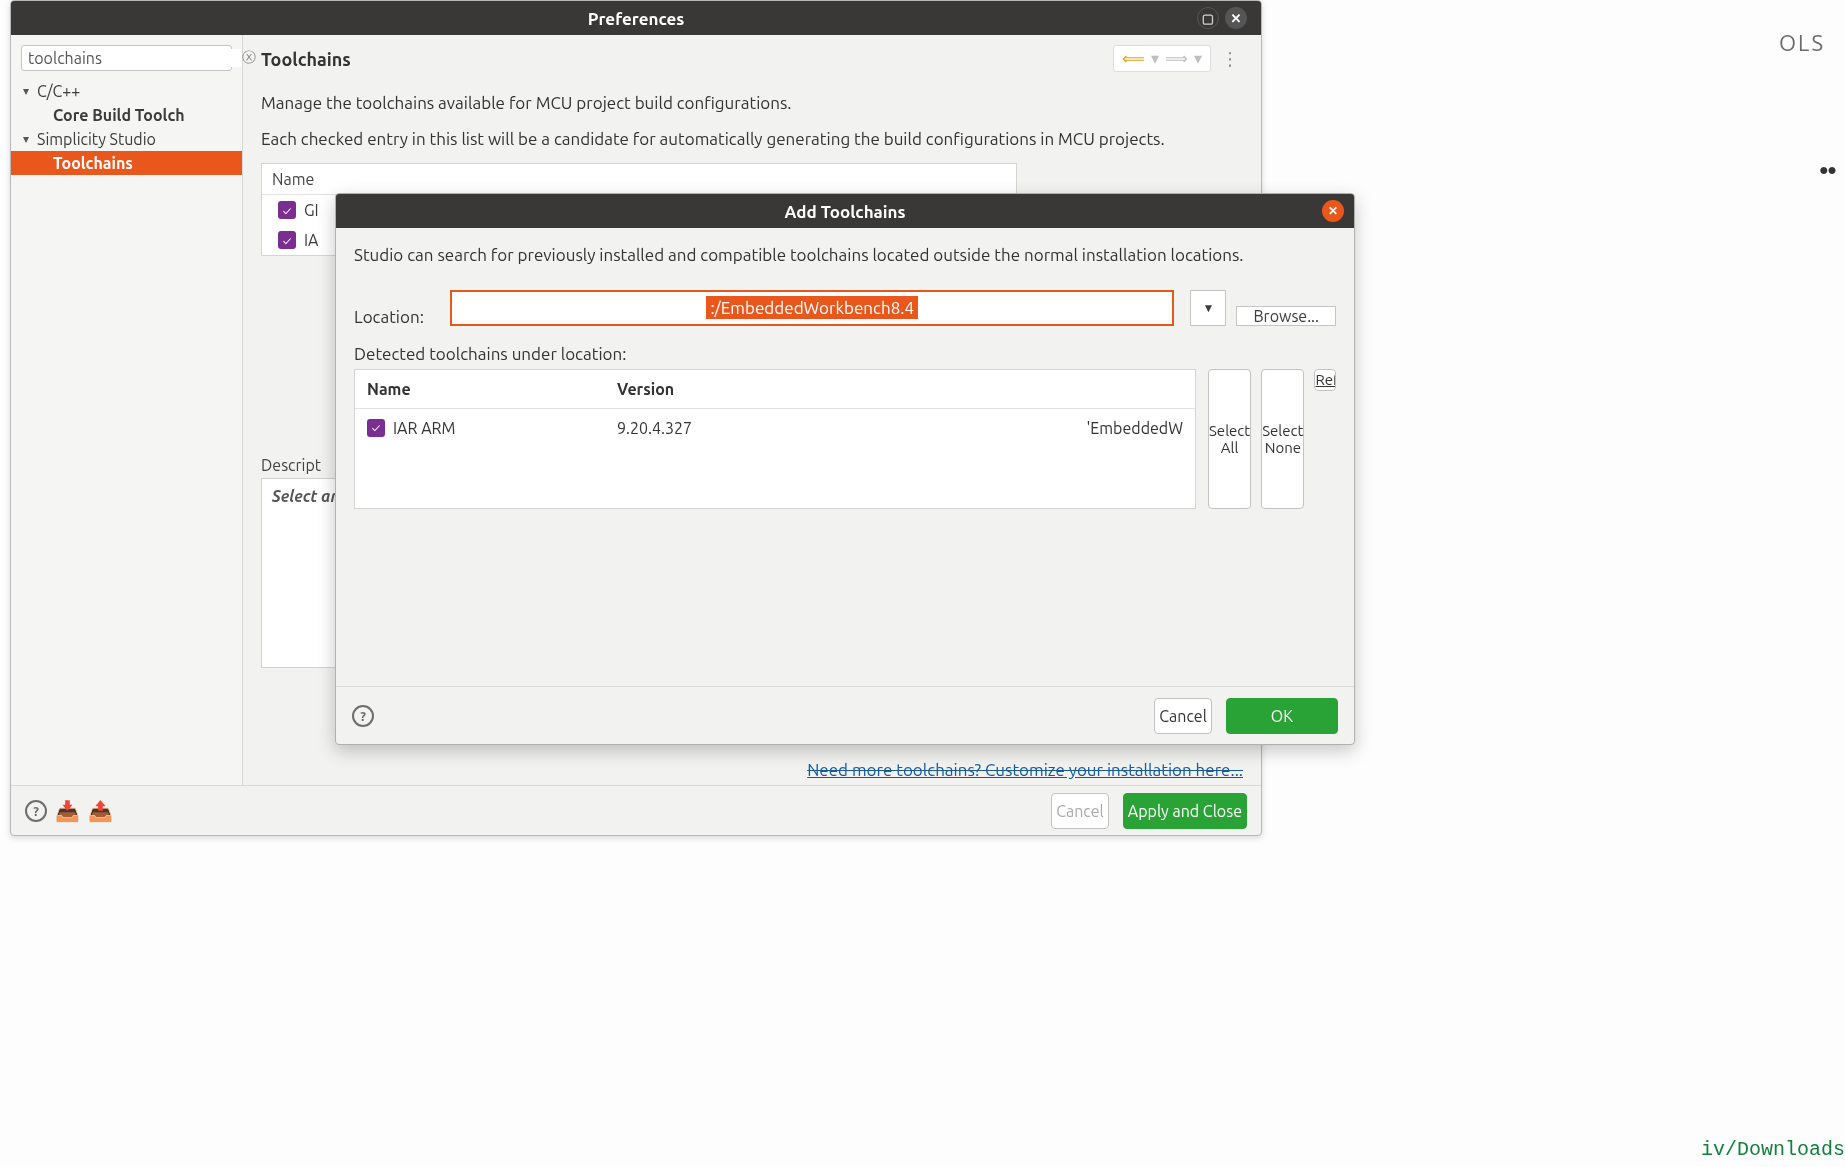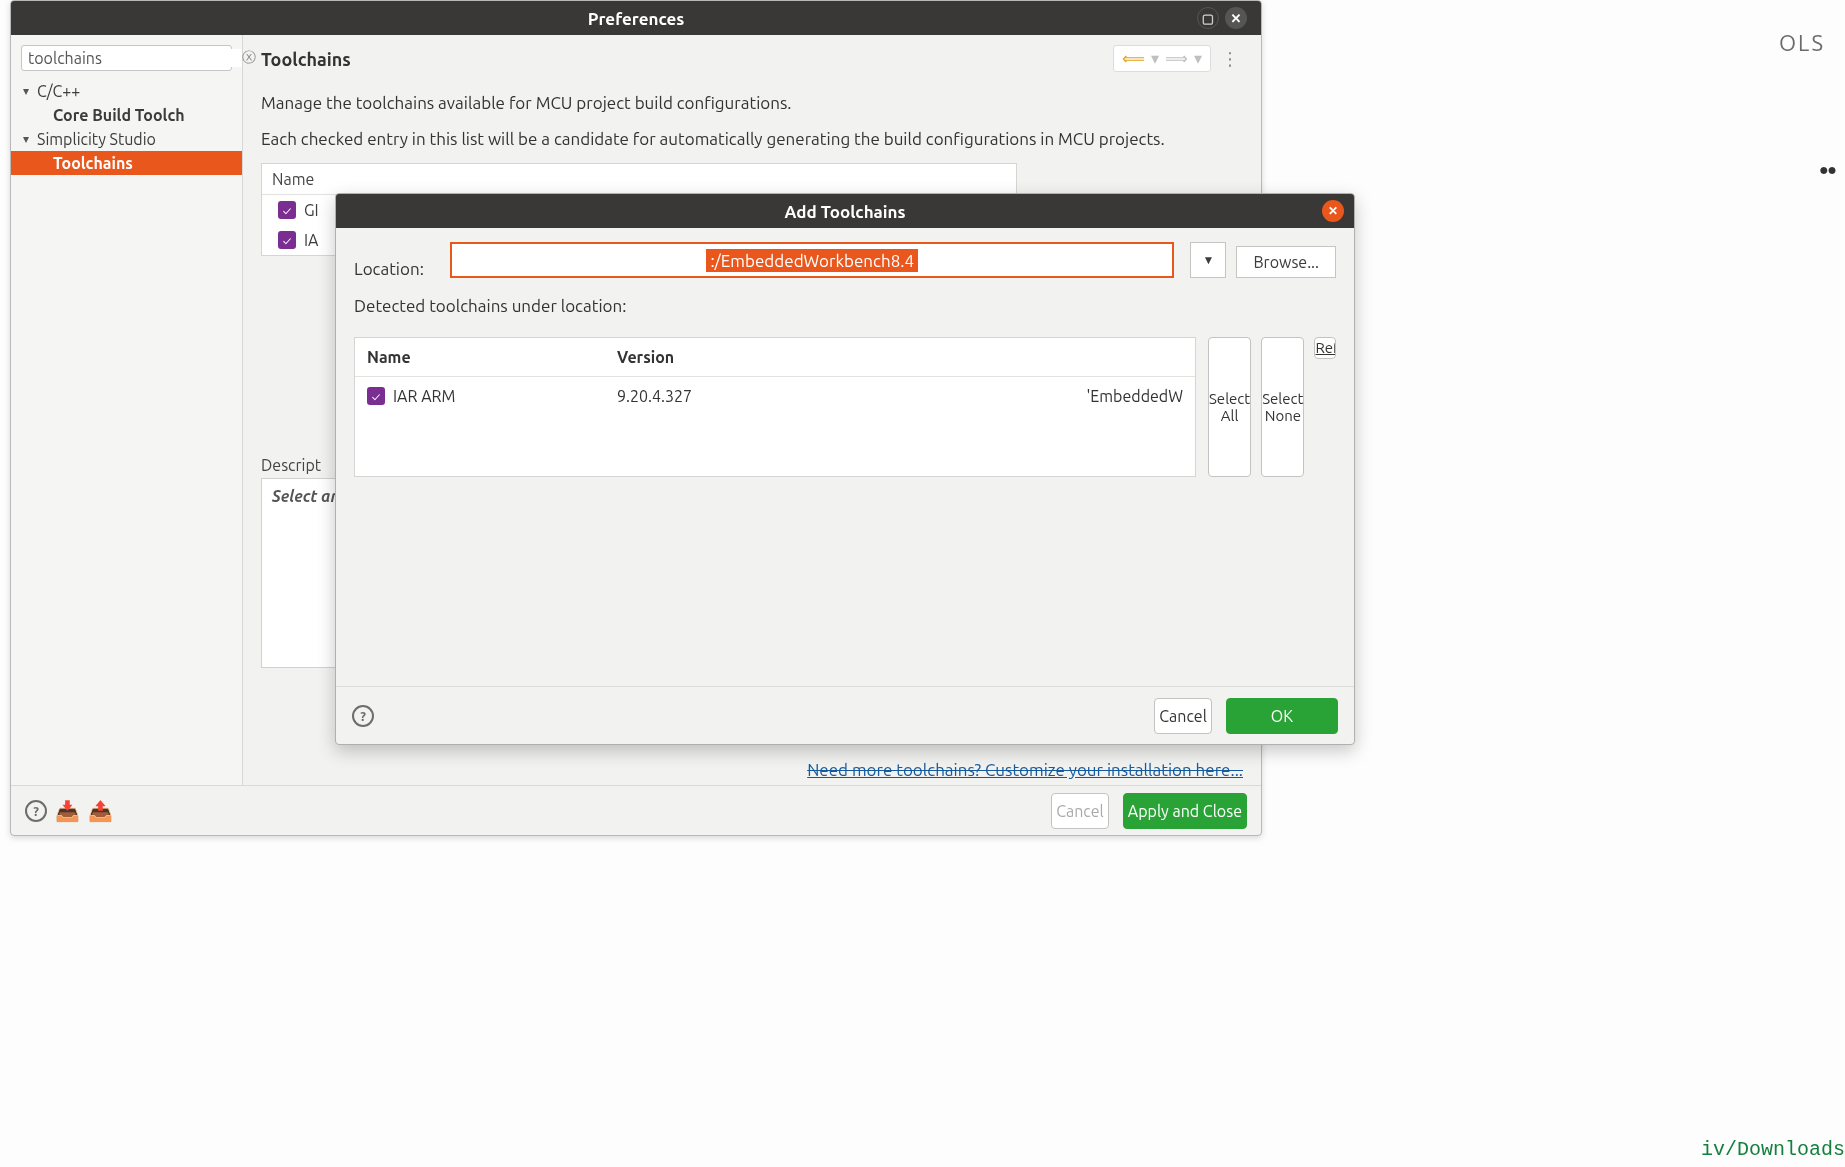--- a/index.html
+++ b/index.html
@@ -87,24 +87,24 @@
   .add-body { padding:14px 18px; height:calc(100% - 34px - 58px); overflow:hidden; }
   .add-desc { font-size:17px; color:#333; line-height:1.5; margin-bottom:22px; }
 
   .loc-row { display:flex; align-items:flex-end; gap:10px; margin-bottom:18px; }
   .loc-lbl { font-size:17px; color:#333; width:86px; } 
   .loc-field { flex:1; height:36px; border:2px solid #e9571d; background:#fff; display:flex;
                align-items:center; justify-content:center; }
   .loc-sel { background:#e9571d; color:#fff; padding:2px 4px; font-size:17px; }
   .loc-dd  { width:36px; height:36px; border:1px solid #c5c5c3; background:#fff; margin-left:6px;
              display:flex;align-items:center;justify-content:center; font-size:12px; cursor:pointer; }
-  .browse  { height:32px; padding:0 16px; border:1px solid #c5c5c3; background:#fff; font-size:16px;
+  .browse  { height:20px; padding:0 16px; border:1px solid #c5c5c3; background:#fff; font-size:16px;
              display:flex;align-items:center; cursor:pointer; }
 
-  .det-lbl { font-size:17px; color:#333; margin-bottom:22px; }
+  .det-lbl { font-size:17px; color:#333; margin-bottom:6px; }
   .det-wrap { display:flex; gap:12px; }
   .det-table { flex:1; border:1px solid #d5d5d3; background:#fff; height:140px; overflow:hidden; }
   .det-head { display:flex; border-bottom:1px solid #e2e2e0; font-size:16px; font-weight:700;
               color:#333; }
   .det-head > div { padding:10px 12px; }
   .col-name { width:250px; } .col-ver { width:130px; } .col-loc { flex:1; text-align:left; }
   .det-row { display:flex; font-size:16px; color:#333; }
   .det-row > div { padding:10px 12px; display:flex; align-items:center; gap:8px; }
   .det-row .col-loc { justify-content:flex-end; white-space:nowrap; overflow:hidden; }
 
@@ -211,20 +211,21 @@
   </div>
 </div>
 
 <div class="add-dialog">
   <div class="add-title">
     <span>Add Toolchains</span>
     <span class="close">✕</span>
   </div>
 
   <div class="add-body">
+    <p class="add-desc">Studio can search for previously installed and compatible toolchains located outside the normal installation locations.</p>
 
     <div class="loc-row">
       <span class="loc-lbl">Location:</span>
       <div class="loc-field">
         <span class="loc-sel">:/EmbeddedWorkbench8.4</span>
       </div>
       <div class="loc-dd">▼</div>
       <div class="browse">
         <span>Browse...</span>
       </div>

